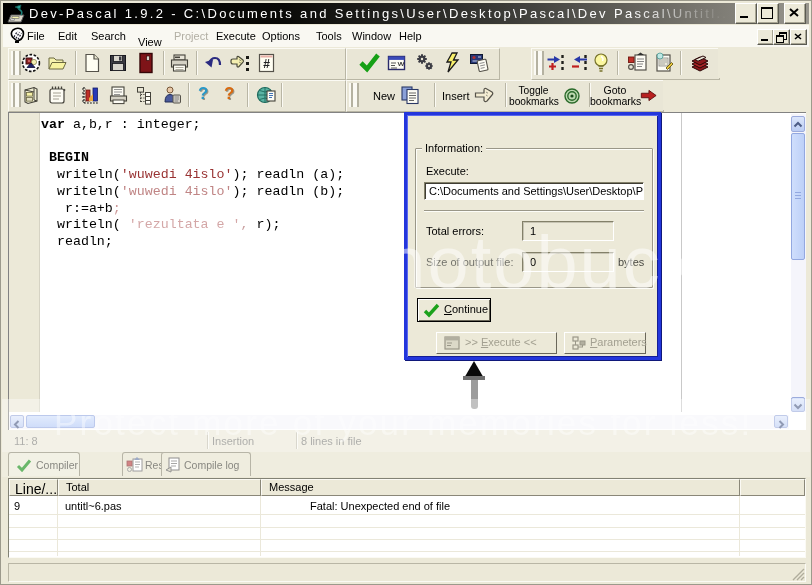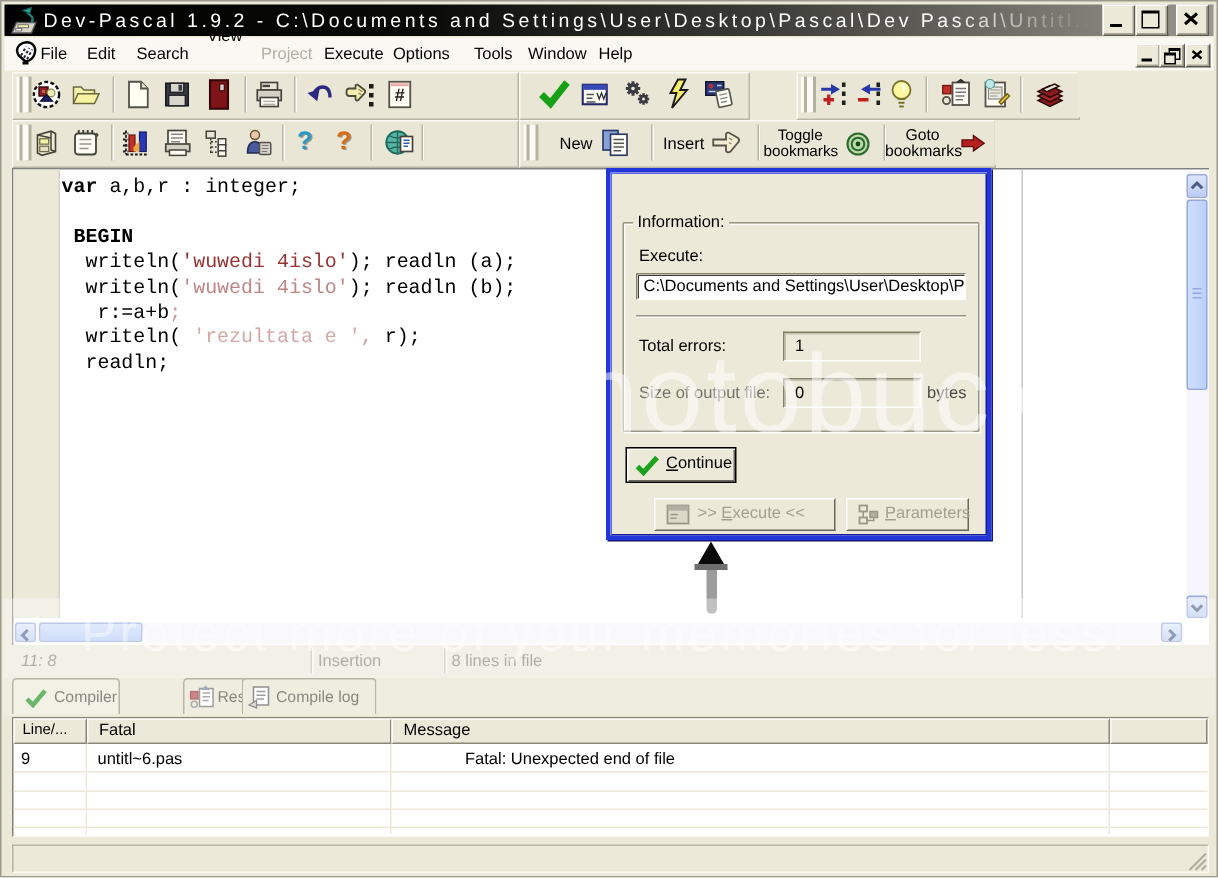--- a/index.html
+++ b/index.html
@@ -44,21 +44,21 @@
 <div class="abs" id="menuicon" style="left:9px;top:27px;width:17px;height:17px;">
 <svg width="17" height="17" viewBox="0 0 17 17">
 <path d="M8 14 L3.5 10 Q1 6 4 3 Q8 0 12 2 Q15.5 4.5 14 9 Q13 13 8 14 Z" fill="#fff" stroke="#000" stroke-width="1.6"></path>
 <path d="M5 10 L8.5 4 M7 11.5 L10.5 5 M9 12.5 L12.5 6" stroke="#223" stroke-width="1.3" stroke-dasharray="1.8,1.6"></path>
 <path d="M6 14 h4 v2 h-4 Z" fill="#000"></path>
 </svg>
 </div>
 <div class="abs t11" style="left:27px;top:30px;">File</div>
 <div class="abs t11" style="left:58px;top:30px;">Edit</div>
 <div class="abs t11" style="left:91px;top:30px;">Search</div>
-<div class="abs t11" style="left:138px;top:18px;">View</div>
+<div class="abs t11" style="left:138px;top:36px;">View</div>
 <div class="abs t11" style="left:174px;top:30px;color:#b2afa4;">Project</div>
 <div class="abs t11" style="left:216px;top:30px;">Execute</div>
 <div class="abs t11" style="left:262px;top:30px;">Options</div>
 <div class="abs t11" style="left:316px;top:30px;">Tools</div>
 <div class="abs t11" style="left:352px;top:30px;">Window</div>
 <div class="abs t11" style="left:399px;top:30px;">Help</div>
 
 <div class="abs btn3d" style="left:757px;top:29px;width:15px;height:14px;">
     <div class="abs" style="left:3px;top:9px;width:7px;height:2px;background:#000;"></div>
   </div>
@@ -310,21 +310,21 @@
 <svg width="12" height="11" viewBox="0 0 12 11">
       <path d="M7.5 2 L4 5.5 L7.5 9" fill="none" stroke="#4d5c86" stroke-width="2"></path>
     </svg></div>
 <div class="abs" style="left:26px;top:415px;width:69px;height:13px;background:linear-gradient(180deg,#cfdefc,#b3c9f6);border:1px solid #93a8e0;border-radius:2px;box-sizing:border-box;"></div>
 <div class="abs" style="left:774px;top:415px;width:14px;height:13px;background:linear-gradient(180deg,#dce6fb,#bccdf3);border:1px solid #9cabdc;border-radius:2px;box-sizing:border-box;">
 <svg width="12" height="11" viewBox="0 0 12 11">
       <path d="M4.5 2 L8 5.5 L4.5 9" fill="none" stroke="#4d5c86" stroke-width="2"></path>
     </svg></div>
 
 <div class="abs" style="left:8px;top:430px;width:798px;height:21px;background:#ece9d8;"></div>
-<div class="abs" style="left:14px;top:435px;font-size:11px;color:#7d7d78;font-style:italic;">11: 8</div>
+<div class="abs" style="left:14px;top:435px;font-size:11px;color:#7d7d78;">11: 8</div>
 <div class="abs" style="left:207px;top:432px;width:1px;height:17px;background:#c2bfae;box-shadow:1px 0 0 #fbfaf4;"></div>
 <div class="abs" style="left:296px;top:432px;width:1px;height:17px;background:#c2bfae;box-shadow:1px 0 0 #fbfaf4;"></div>
 <div class="abs" style="left:212px;top:435px;font-size:11px;color:#7d7d78;">Insertion</div>
 <div class="abs" style="left:301px;top:435px;font-size:11px;color:#7d7d78;">8 lines in file</div>
 
 <div class="abs" style="left:8px;top:451px;width:798px;height:26px;background:#ece9d8;"></div>
 <div class="abs" style="left:8px;top:452px;width:72px;height:24px;background:#f0eee0;border:1px solid #a8a594;border-bottom:none;border-radius:3px 3px 0 0;box-sizing:border-box;">
   <svg class="abs" style="left:7px;top:6px;" width="16" height="13" viewBox="0 0 16 13">
       <path d="M2 7 L6 11 L14 1.5" fill="none" stroke="#4aa84a" stroke-width="3"></path>
     </svg>
@@ -343,22 +343,22 @@
 <div class="abs" style="left:161px;top:452px;width:90px;height:24px;background:#ece9d8;border:1px solid #a8a594;border-bottom:none;border-radius:3px 3px 0 0;box-sizing:border-box;">
   <svg class="abs" style="left:3px;top:4px;" width="17" height="16" viewBox="0 0 17 16">
     <rect x="4" y="1" width="10" height="12" fill="#fff" stroke="#777" stroke-width="1"></rect>
     <path d="M6 4 h6 M6 6.5 h6 M6 9 h5" stroke="#888" stroke-width="0.9"></path>
     <path d="M1 13 L6 10 L6 15 Z" fill="#dcd9c8" stroke="#777" stroke-width="0.9"></path>
   </svg>
   <div class="abs" style="left:22px;top:5.5px;font-size:10.5px;color:#6e6e66;">Compile log</div>
 </div>
 
 <div class="abs" style="left:8px;top:478px;width:798px;height:80px;background:#fff;border:1px solid;border-color:#828275 #fbfaf4 #fbfaf4 #828275;box-sizing:border-box;"></div>
-<div class="abs" style="left:9px;top:479px;width:49px;height:17px;background:#ece9d8;border:1px solid;border-color:#fbfaf4 #8a8778 #8a8778 #fbfaf4;box-sizing:border-box;font-size:10px;padding:1px 0 0 5px;">Line/...</div>
-<div class="abs" style="left:58px;top:479px;width:203px;height:17px;background:#ece9d8;border:1px solid;border-color:#fbfaf4 #8a8778 #8a8778 #fbfaf4;box-sizing:border-box;font-size:11px;padding:1px 0 0 7px;">Fatal</div>
+<div class="abs" style="left:9px;top:479px;width:49px;height:17px;background:#ece9d8;border:1px solid;border-color:#fbfaf4 #8a8778 #8a8778 #fbfaf4;box-sizing:border-box;font-size:14px;padding:1px 0 0 5px;">Line/...</div>
+<div class="abs" style="left:58px;top:479px;width:203px;height:17px;background:#ece9d8;border:1px solid;border-color:#fbfaf4 #8a8778 #8a8778 #fbfaf4;box-sizing:border-box;font-size:11px;padding:1px 0 0 7px;">Total</div>
 <div class="abs" style="left:261px;top:479px;width:479px;height:17px;background:#ece9d8;border:1px solid;border-color:#fbfaf4 #8a8778 #8a8778 #fbfaf4;box-sizing:border-box;font-size:11px;padding:1px 0 0 7px;">Message</div>
 <div class="abs" style="left:740px;top:479px;width:65px;height:17px;background:#ece9d8;border:1px solid;border-color:#fbfaf4 #8a8778 #8a8778 #fbfaf4;box-sizing:border-box;"></div>
 
 <div class="abs" style="left:57px;top:496px;width:1px;height:60px;background:#ebe8da;"></div>
 <div class="abs" style="left:260px;top:496px;width:1px;height:60px;background:#ebe8da;"></div>
 <div class="abs" style="left:739px;top:496px;width:1px;height:60px;background:#ebe8da;"></div>
 <div class="abs" style="left:9px;top:514px;width:796px;height:1px;background:#ebe8da;"></div>
 <div class="abs" style="left:9px;top:527px;width:796px;height:1px;background:#ebe8da;"></div>
 <div class="abs" style="left:9px;top:539px;width:796px;height:1px;background:#ebe8da;"></div>
 <div class="abs" style="left:9px;top:551px;width:796px;height:1px;background:#ebe8da;"></div>

